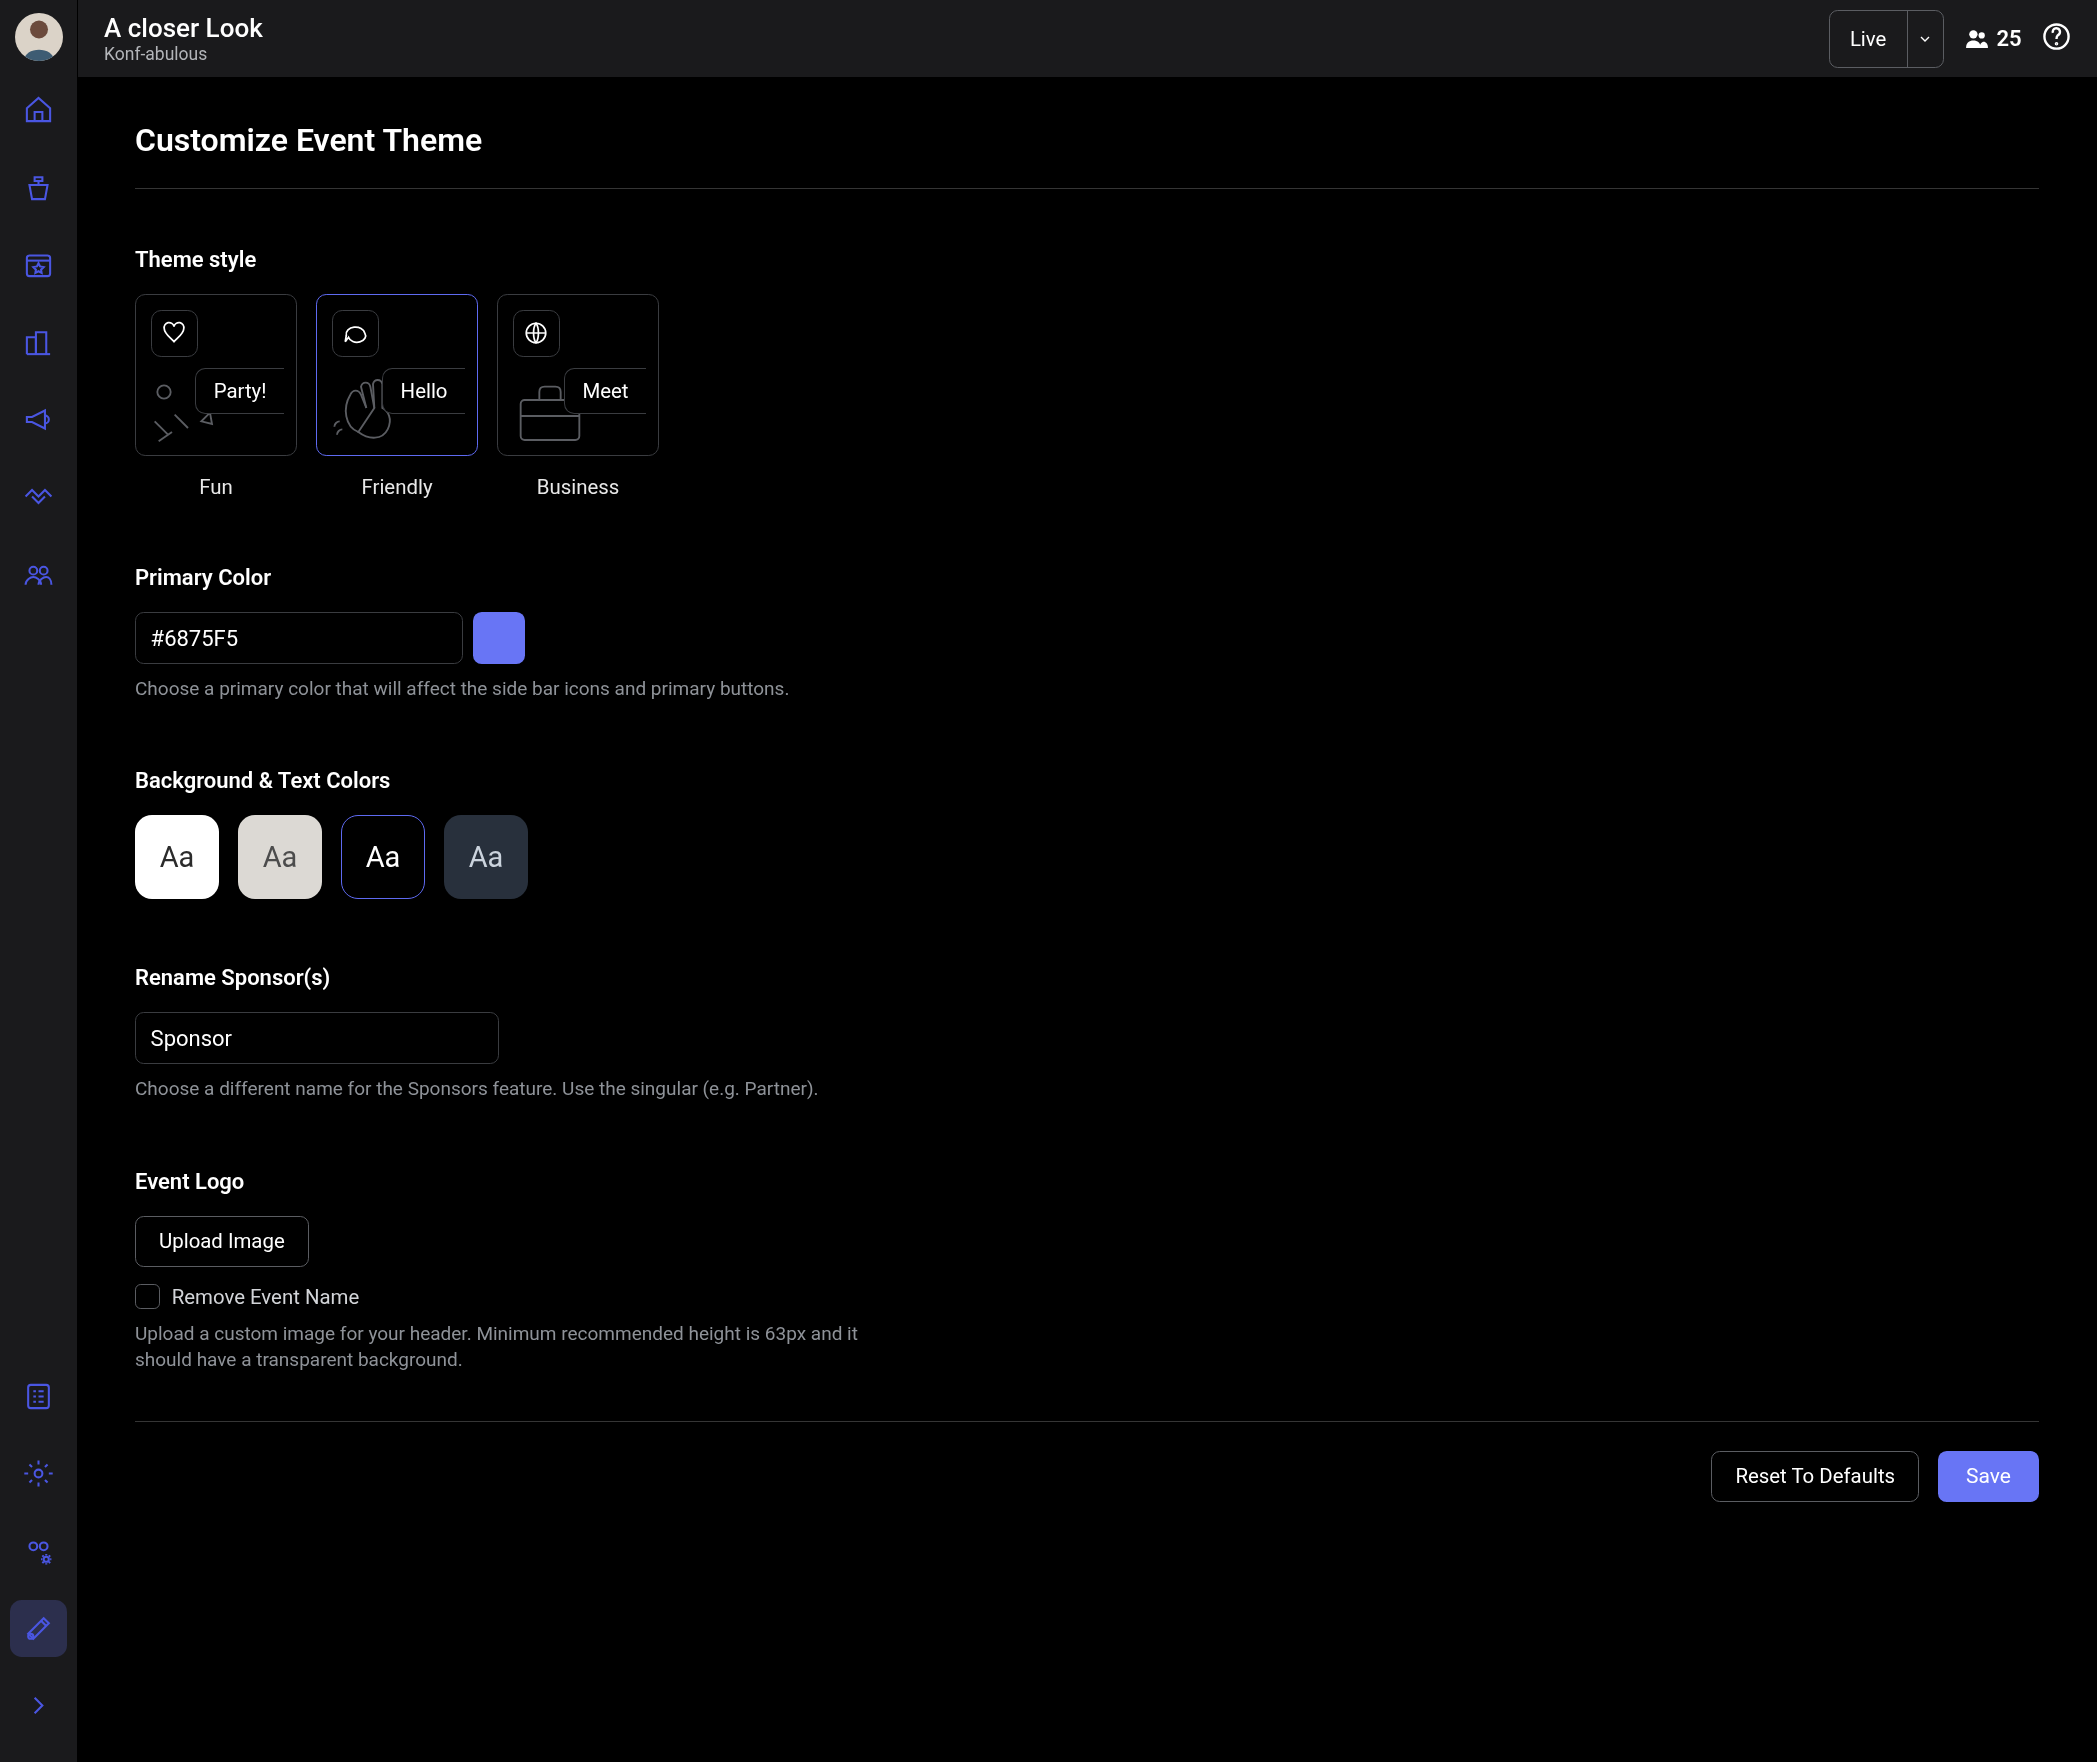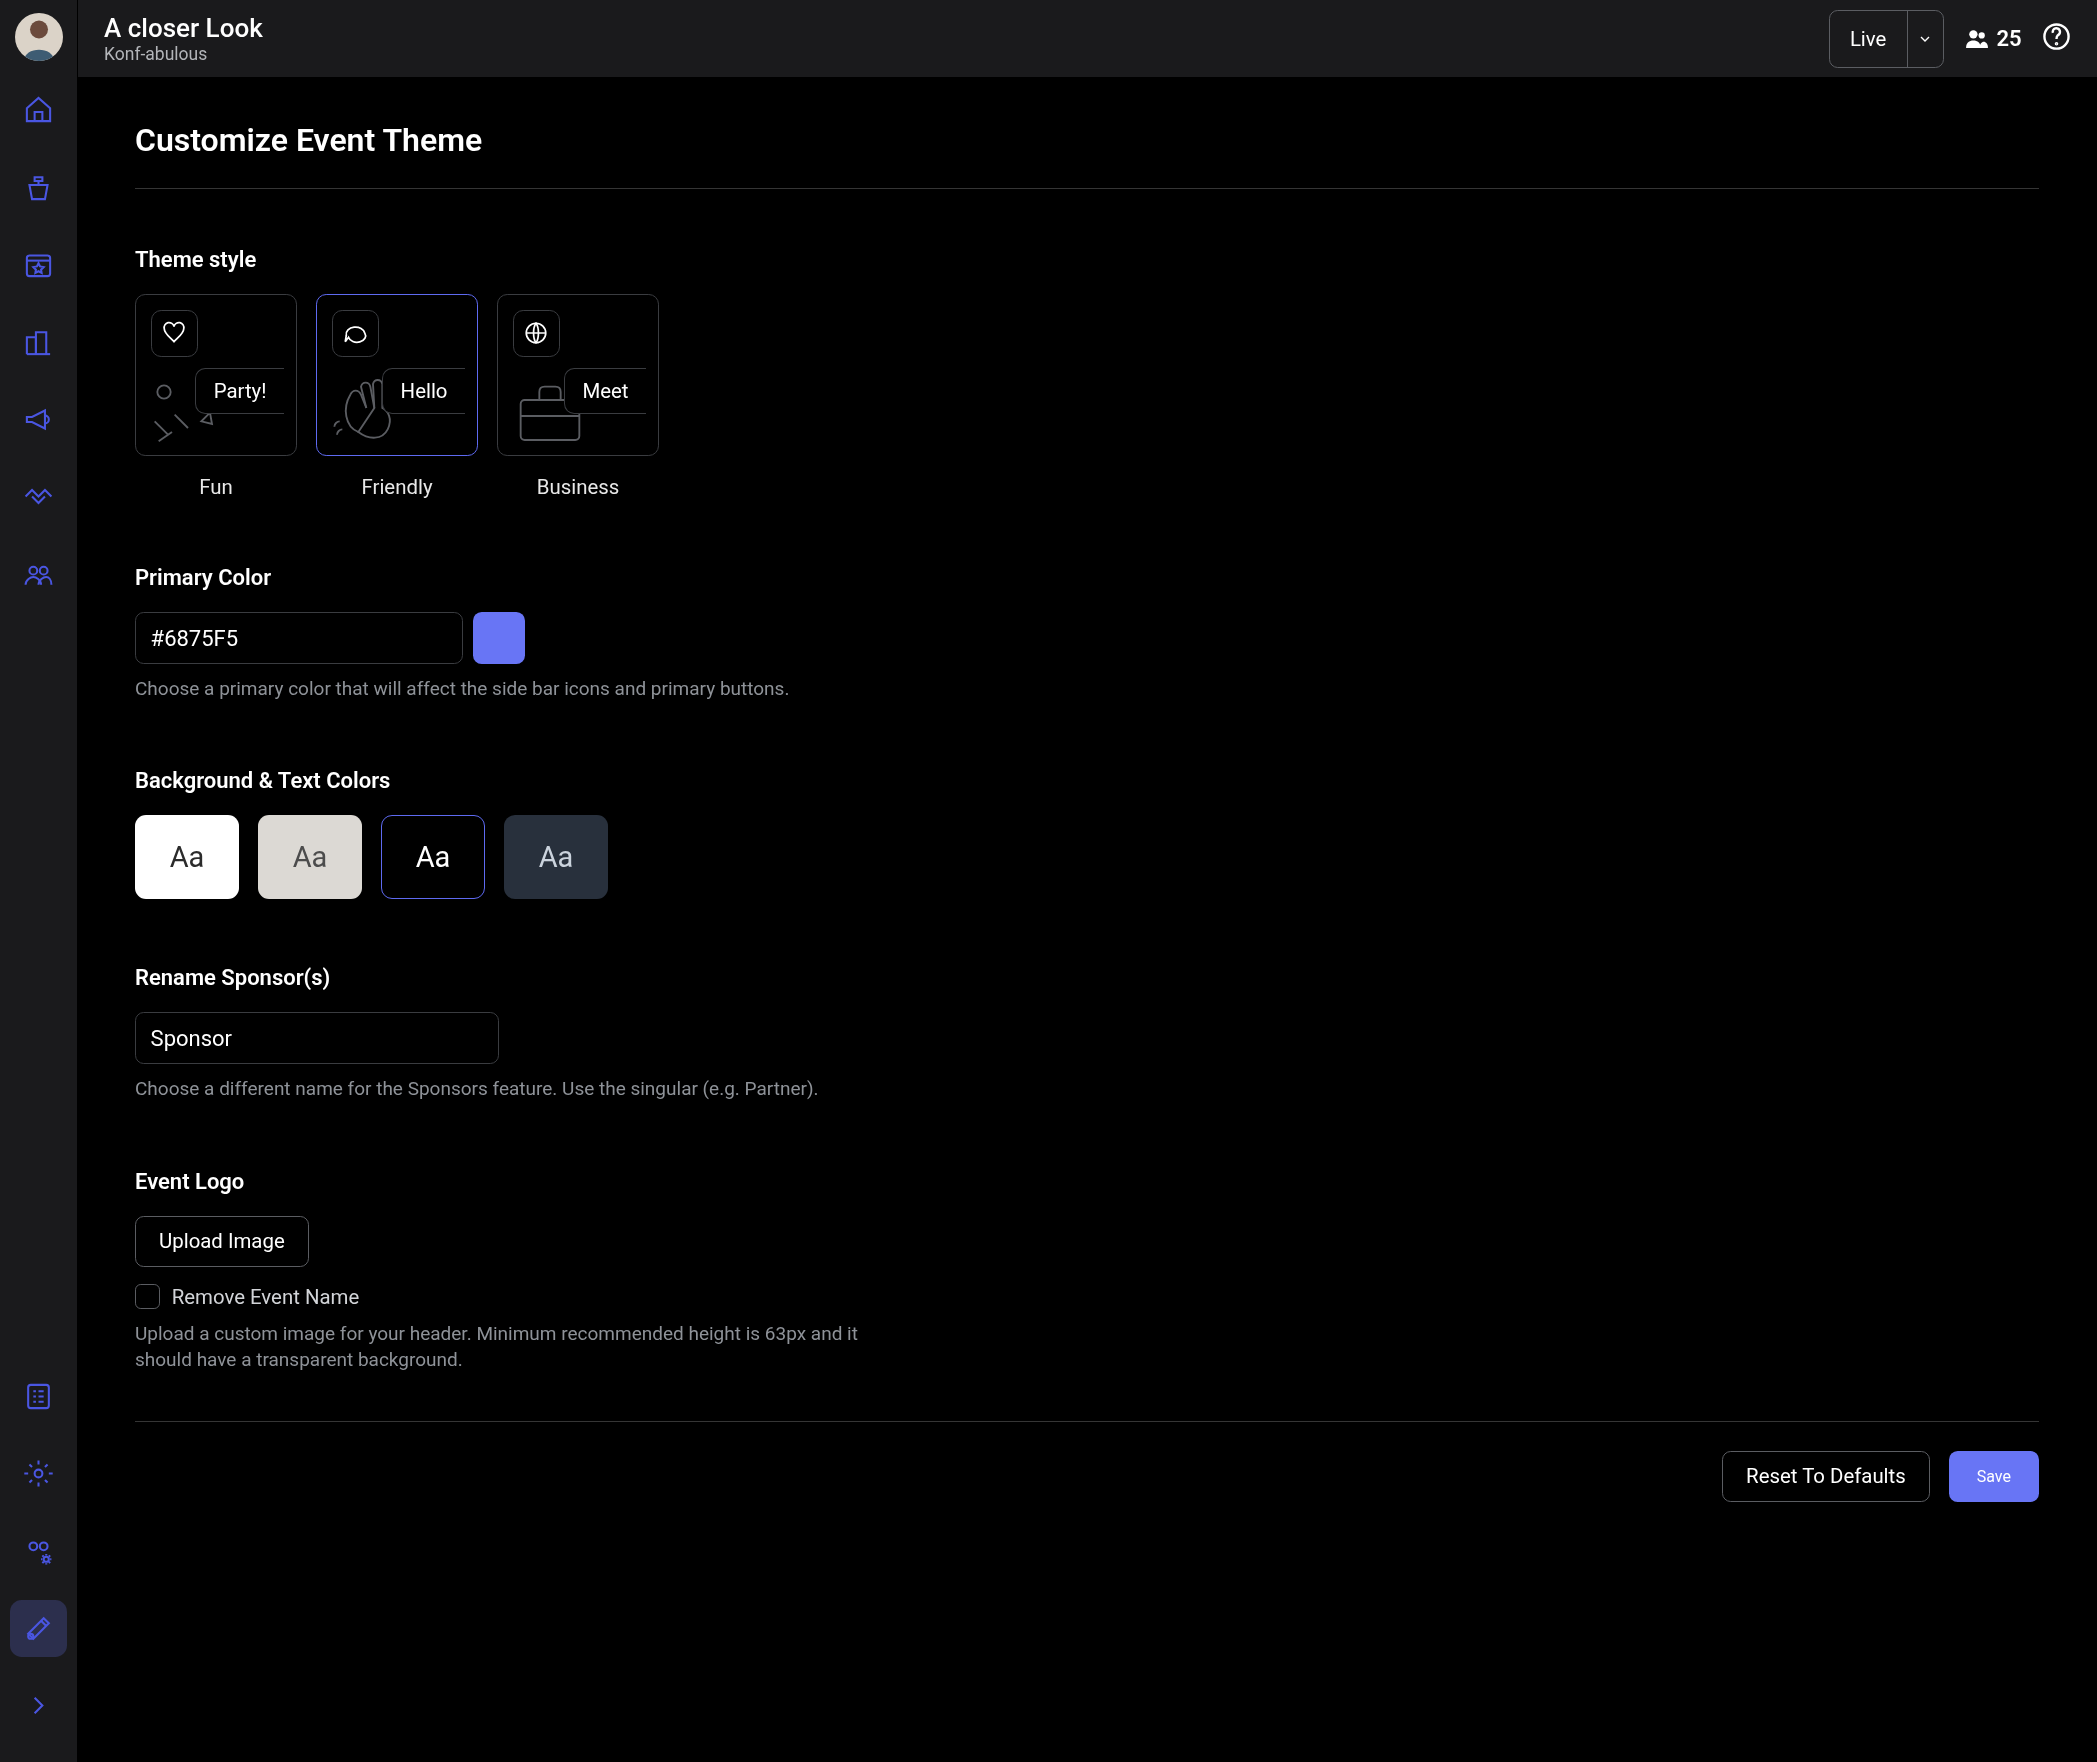--- a/index.html
+++ b/index.html
@@ -123,21 +123,21 @@
   background:#000;border:0.7px solid #3A3C40;border-radius:8.7px;
   color:#fff;font-size:22px;padding:0 14.6px;
   font-family:inherit;
 }
 .color-swatch{width:52px;height:52px;border-radius:8.7px}
 .hint{color:#8E9298;font-size:19px;margin-top:11.7px;line-height:1.4}
 
 
 .bg-row{display:flex;gap:19px}
 .bg-opt{
-  width:104px;height:84px;border-radius:11px;
+  width:84px;height:84px;border-radius:17px;
   display:flex;align-items:center;justify-content:center;
   font-size:29px;cursor:pointer;
   border:0.7px solid transparent;
 }
 .bg-opt.o1{background:#fff;color:#2B2B2B}
 .bg-opt.o2{background:#DCD9D4;color:#4C4C4C}
 .bg-opt.o3{background:#000;color:#fff;border:1.5px solid #5E6AF1}
 .bg-opt.o4{background:#28303C;color:#CBD3DD}
 
 
@@ -157,21 +157,21 @@
 .checkbox{
   width:25px;height:25px;border:0.7px solid #5B5D62;border-radius:5.8px;
   background:transparent;cursor:pointer;
 }
 .check-label{font-size:20.4px;color:#D2D4D8}
 
 
 .footer-row{display:flex;justify-content:flex-end;gap:19px}
 .btn-primary{
   height:51px;padding:0 28px;border:none;border-radius:8.7px;
-  background:#6875F5;color:#fff;font-size:16px;font-family:inherit;cursor:pointer;
+  background:#6875F5;color:#fff;font-size:21px;font-family:inherit;cursor:pointer;
 }
 </style>
 </head>
 <body>
 
 <div class="sidebar">
   <div class="avatar">
     <svg viewBox="0 0 64 64">
         <circle cx="32" cy="22" r="12" fill="#6B4A3C"></circle>
         <path d="M12 64 C12 44 52 44 52 64 Z" fill="#3E5C73"></path>

